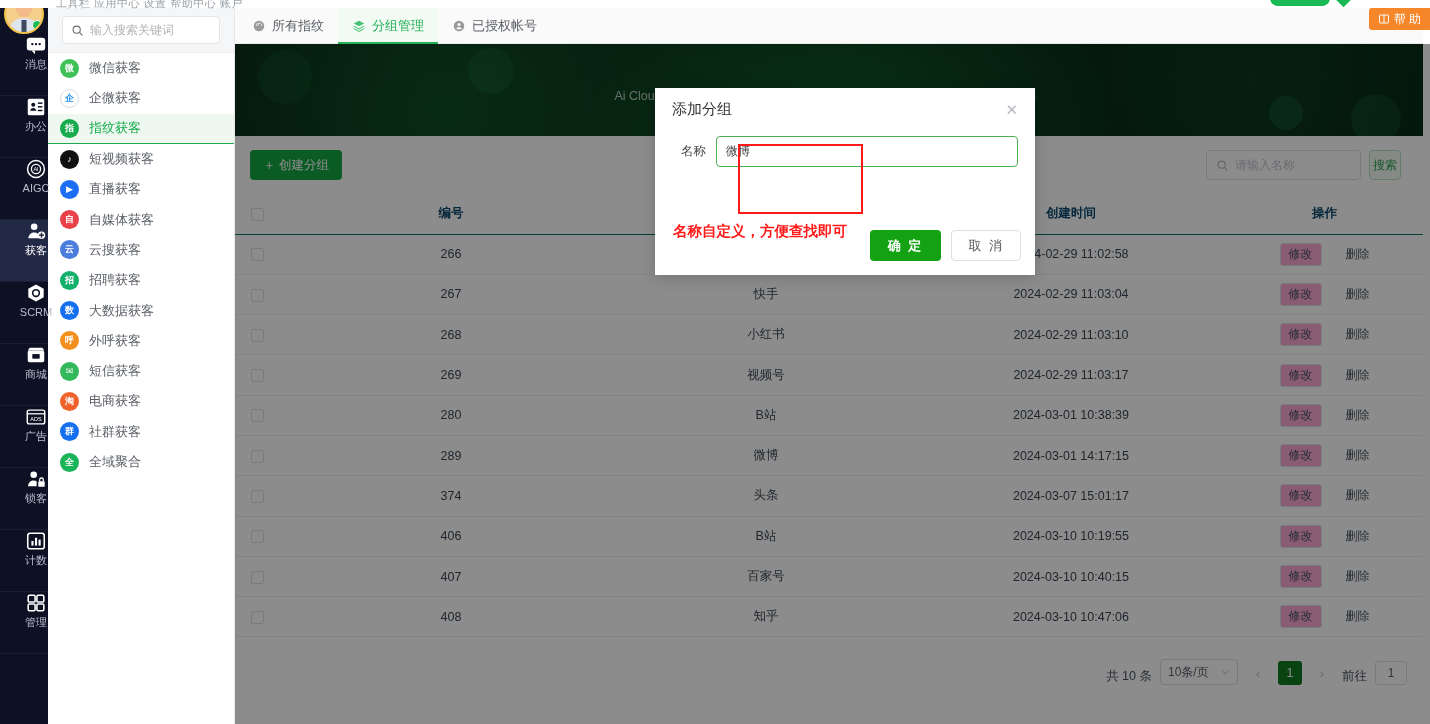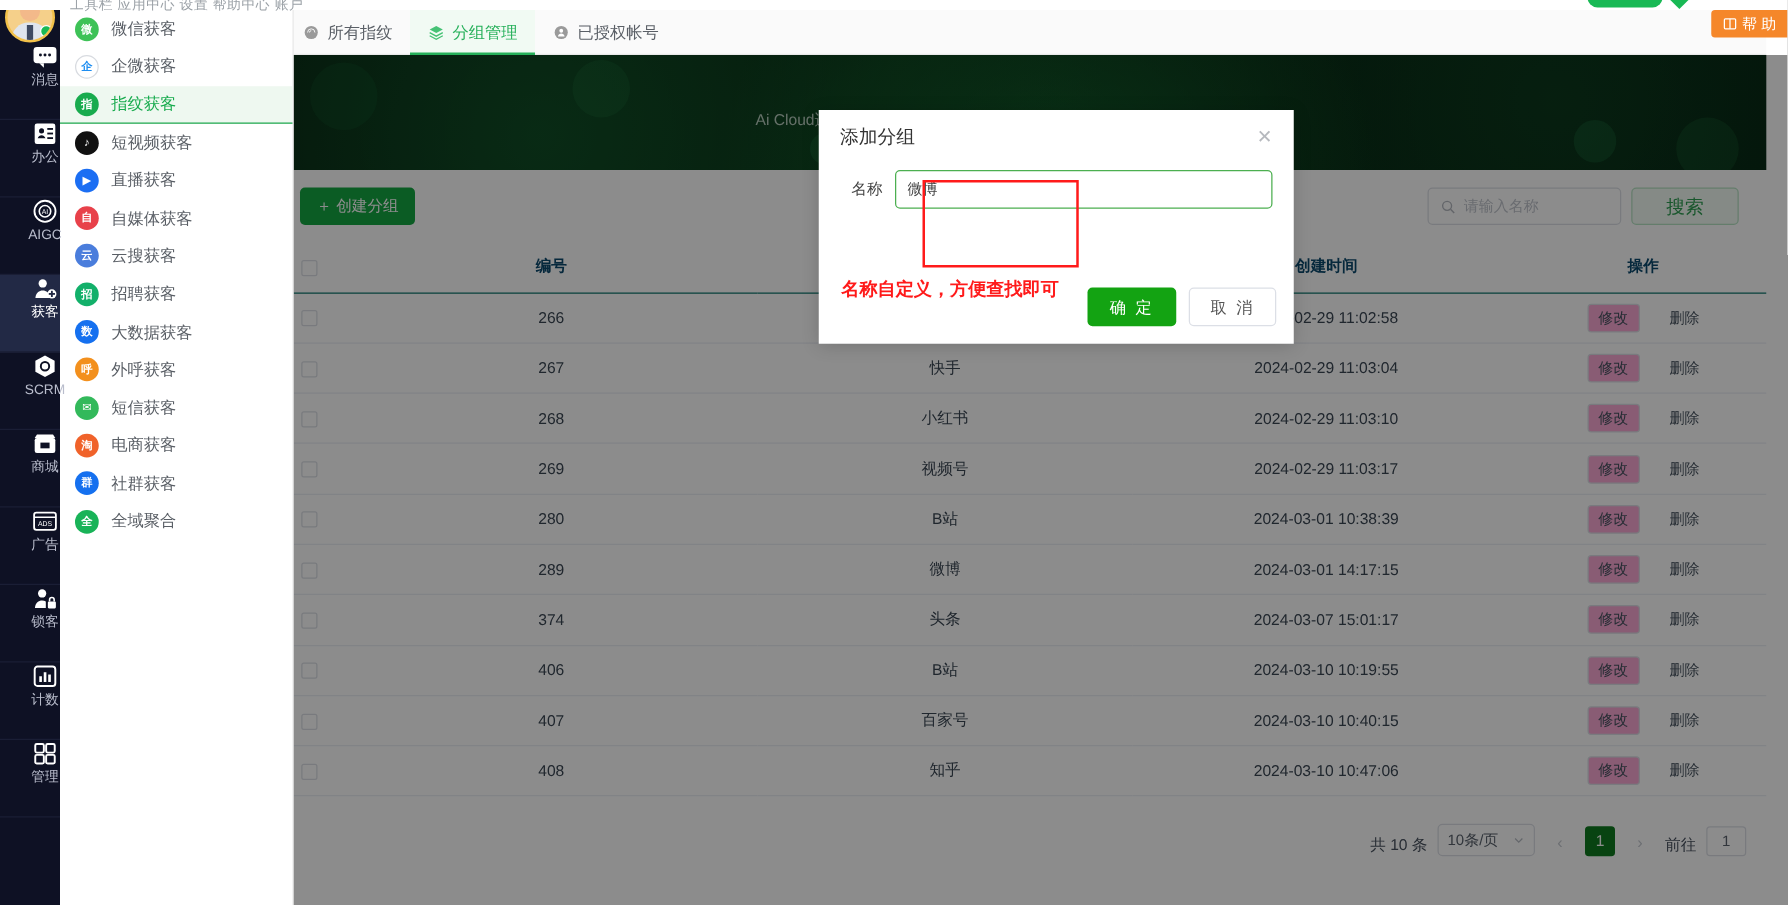--- a/index.html
+++ b/index.html
@@ -91,21 +91,21 @@
     font-size: 13px; color: #5a5f66; cursor: pointer;
   }
   .chan.active { background: #eef8f0; color: #18ab4e; border-bottom: 1px solid #1fa84f; }
   .chan-ico {
     width: 19px; height: 19px; border-radius: 50%; flex: 0 0 19px;
     display: flex; align-items: center; justify-content: center;
     font-size: 9px; color: #fff; font-weight: bold;
   }
 
   
-  .main { position: absolute; left: 218px; top: 8px; width: 1195px; height: 716px; background: #fff; }
+  .main { position: absolute; left: 228px; top: 8px; width: 1195px; height: 716px; background: #fff; }
 
   .tabs {
     height: 36px; background: #fafafa; border-bottom: 1px solid #e9e9e9;
     display: flex; align-items: stretch; padding-left: 10px;
   }
   .tab {
     display: flex; align-items: center; gap: 6px; padding: 0 14px;
     font-size: 13px; color: #5a5f66; cursor: pointer; position: relative;
   }
   .tab.active { color: #26b05a; background: #f1faf3; }
@@ -149,21 +149,21 @@
   .search-box {
     width: 155px; height: 30px; border: 1px solid #dcdfe6; border-radius: 4px;
     display: flex; align-items: center; gap: 6px; padding: 0 9px; background: #fff;
   }
   .search-box input {
     border: 0; outline: 0; font-size: 12px; width: 110px; background: transparent; color: #333;
     font-family: "Liberation Sans", "DejaVu Sans", sans-serif;
   }
   .search-box input::placeholder { color: #c0c4cc; }
   .btn-search {
-    height: 30px; padding: 0 27px; font-size: 15px; border-radius: 4px;
+    height: 30px; padding: 0 3px; font-size: 12px; border-radius: 4px;
     background: #f2fbf4; color: #2f9e52; border: 1px solid #b7e3c4; cursor: pointer;
     font-family: "Liberation Sans", "DejaVu Sans", sans-serif; white-space: nowrap;
   }
 
   
   table.grid { width: 100%; border-collapse: collapse; table-layout: fixed; }
   table.grid th {
     height: 40px; font-size: 12.5px; color: #0c4a6e; font-weight: bold;
     border-bottom: 1px solid #0f766e; background: #fff;
   }
@@ -249,21 +249,21 @@
   }
   .hint {
     position: absolute; left: 18px; top: 134px; font-size: 14.5px; color: #ff1a1a;
     font-weight: bold; white-space: nowrap; z-index: 52;
   }
   .modal-foot {
     position: absolute; right: 14px; bottom: 14px; display: flex; gap: 10px; z-index: 53;
   }
   .btn-ok {
     background: #13a312; color: #fff; border: 0; border-radius: 4px;
-    height: 31px; padding: 0 18px; font-size: 13px; font-weight: normal; cursor: pointer;
+    height: 31px; padding: 0 18px; font-size: 13px; font-weight: bold; cursor: pointer;
     font-family: "Liberation Sans", "DejaVu Sans", sans-serif; letter-spacing: 2px;
   }
   .btn-cancel {
     background: #fff; color: #555; border: 1px solid #dcdfe6; border-radius: 4px;
     height: 31px; padding: 0 16px; font-size: 13px; cursor: pointer;
     font-family: "Liberation Sans", "DejaVu Sans", sans-serif; letter-spacing: 2px;
   }
 </style>
 </head>
 <body>
@@ -379,20 +379,29 @@
           <rect x="3.5" y="3.5" width="7.5" height="7.5" rx="1.3" fill="none" stroke="#fff" stroke-width="1.7"></rect>
           <rect x="13" y="3.5" width="7.5" height="7.5" rx="1.3" fill="none" stroke="#fff" stroke-width="1.7"></rect>
           <rect x="3.5" y="13" width="7.5" height="7.5" rx="1.3" fill="none" stroke="#fff" stroke-width="1.7"></rect>
           <rect x="13" y="13" width="7.5" height="7.5" rx="1.3" fill="none" stroke="#fff" stroke-width="1.7"></rect>
         </svg>
       <span class="rail-lbl">管理</span>
     </div>
   </div>
 
   <div class="panel">
+    <div class="panel-search">
+      <div class="box">
+        <svg width="13" height="13" viewBox="0 0 24 24">
+            <circle cx="10.5" cy="10.5" r="6.6" fill="none" stroke="#6b6b6b" stroke-width="2"></circle>
+            <line x1="15.6" y1="15.6" x2="21" y2="21" stroke="#6b6b6b" stroke-width="2.2"></line>
+          </svg>
+        <input value="" placeholder="输入搜索关键词" style="">
+      </div>
+    </div>
     <div id="channel-list">
         <div class="chan">
           <span class="chan-ico" style="background: rgb(62, 194, 87);">微</span>
           <span>微信获客</span>
         </div>
         <div class="chan">
           <span class="chan-ico" style="background: rgb(255, 255, 255); border: 1px solid rgb(216, 219, 224); color: rgb(31, 142, 241);">企</span>
           <span>企微获客</span>
         </div>
         <div class="chan active">

